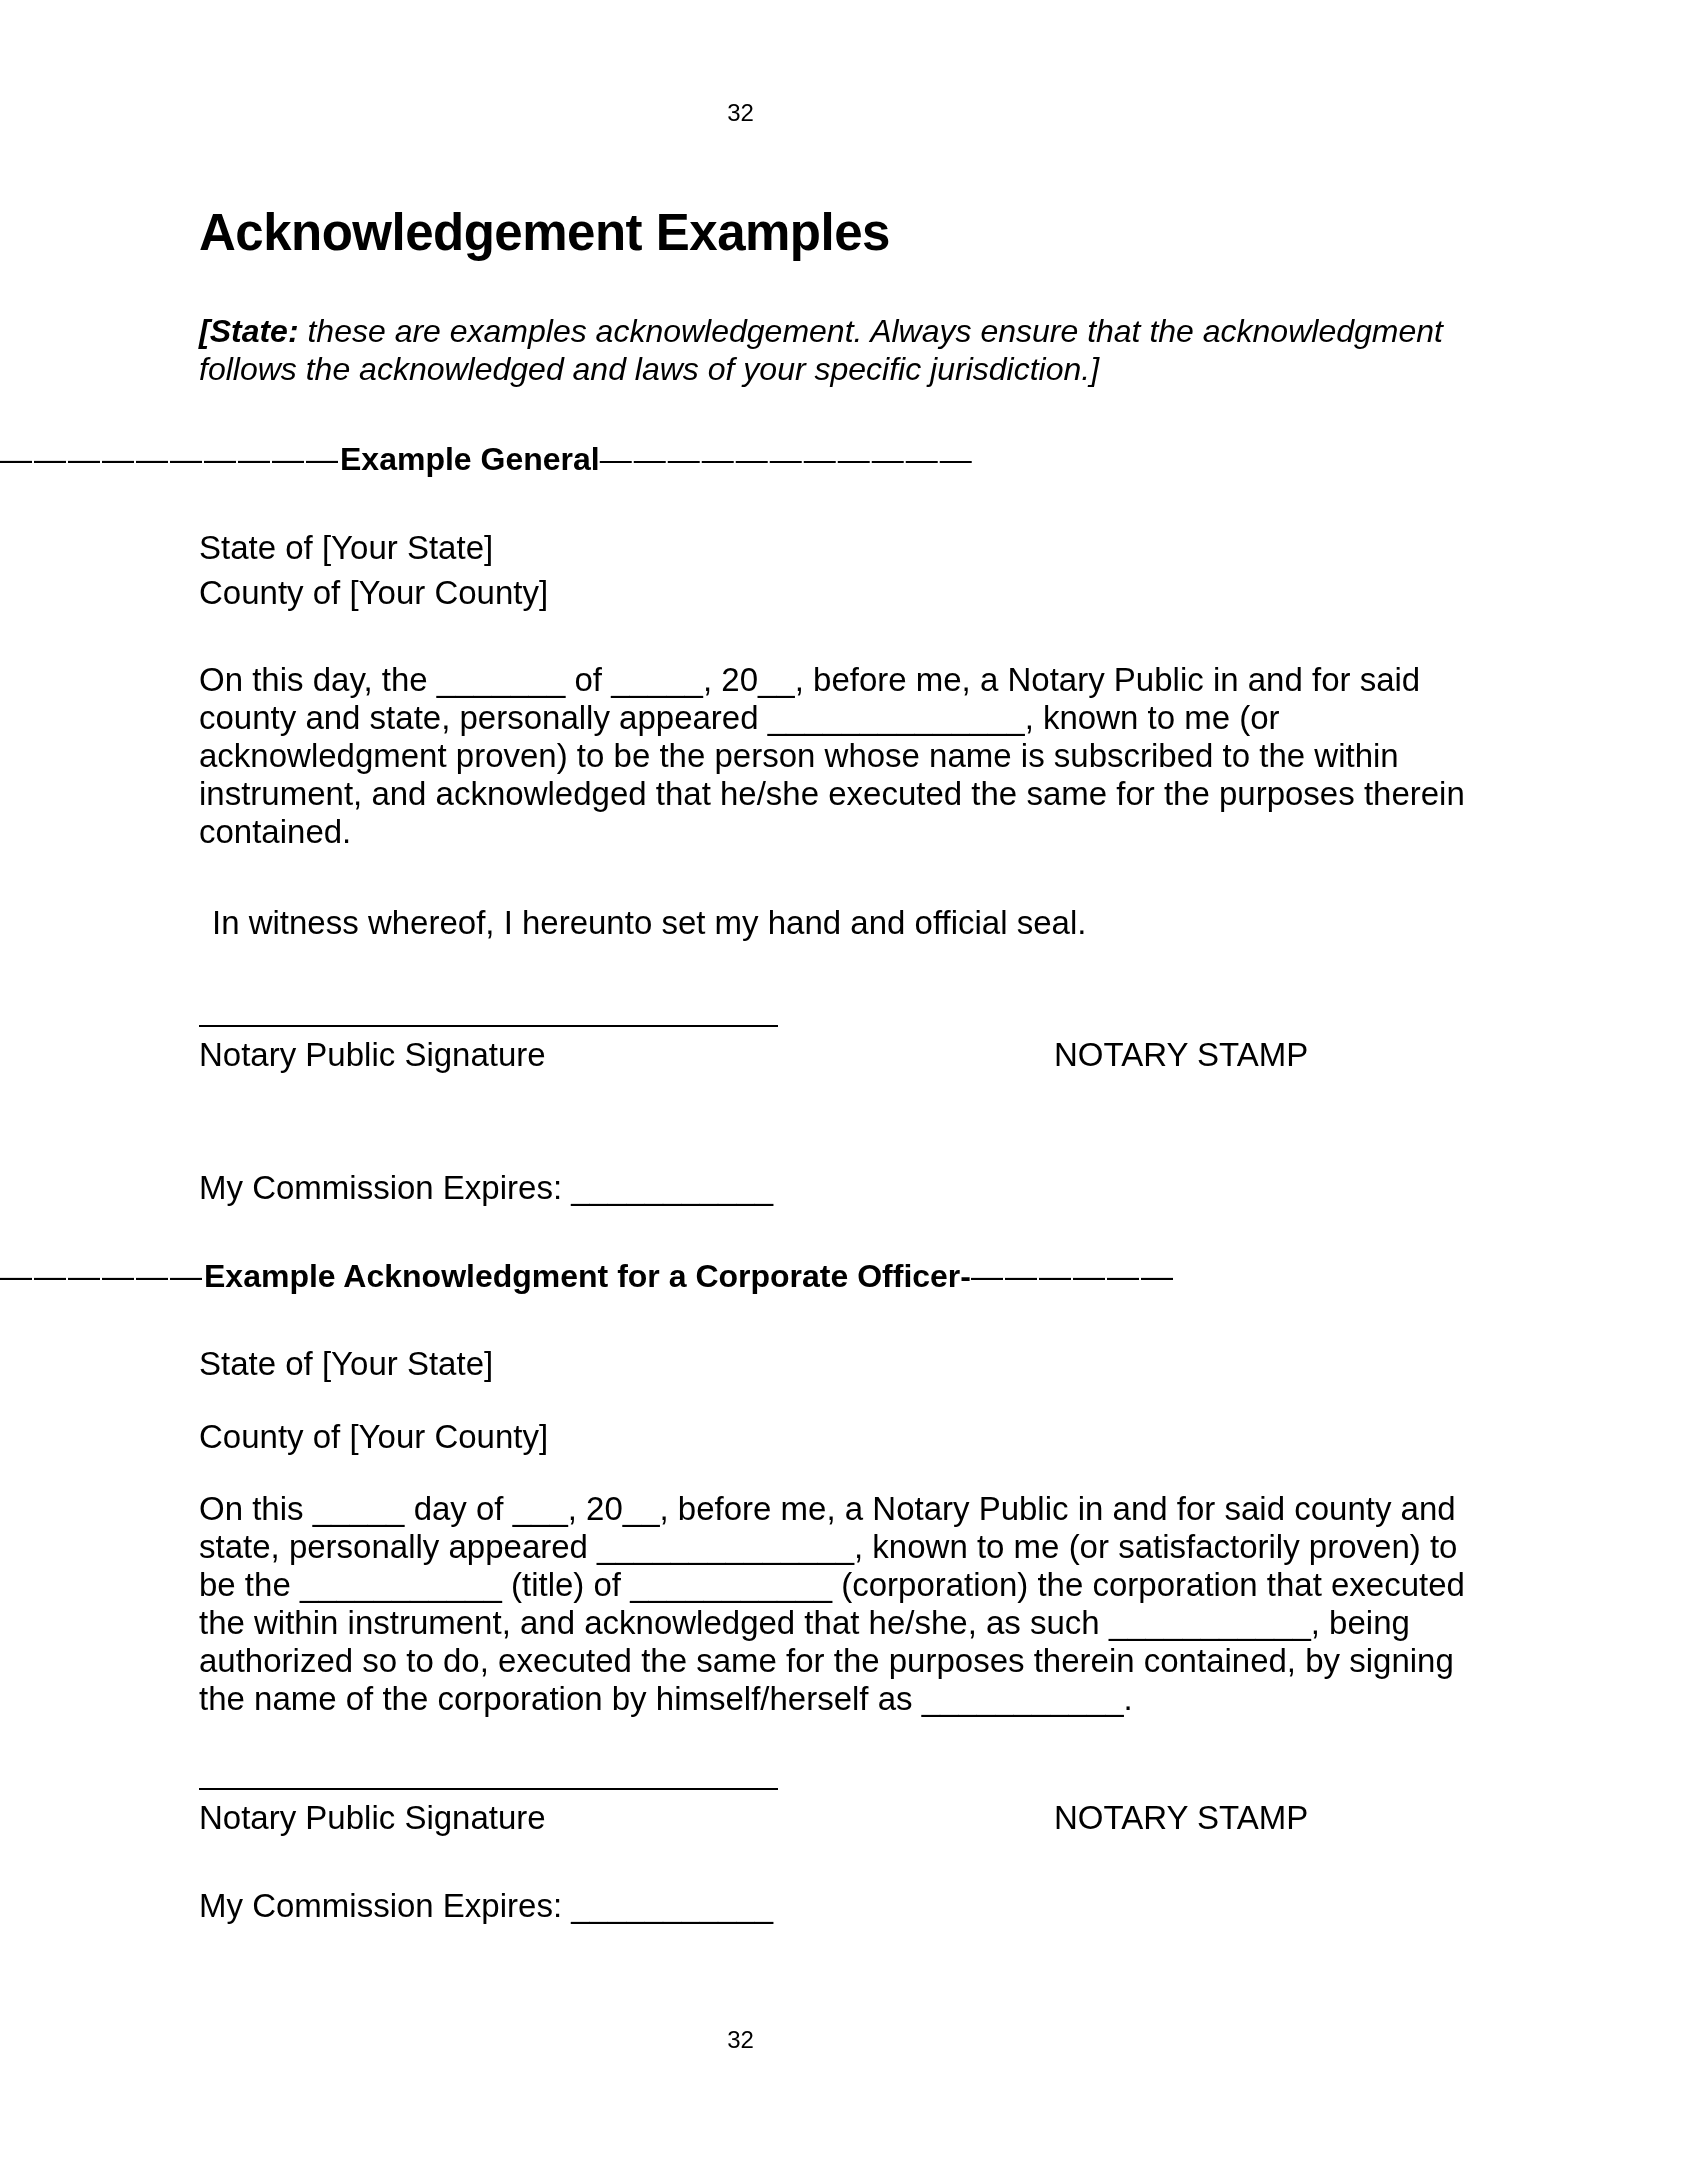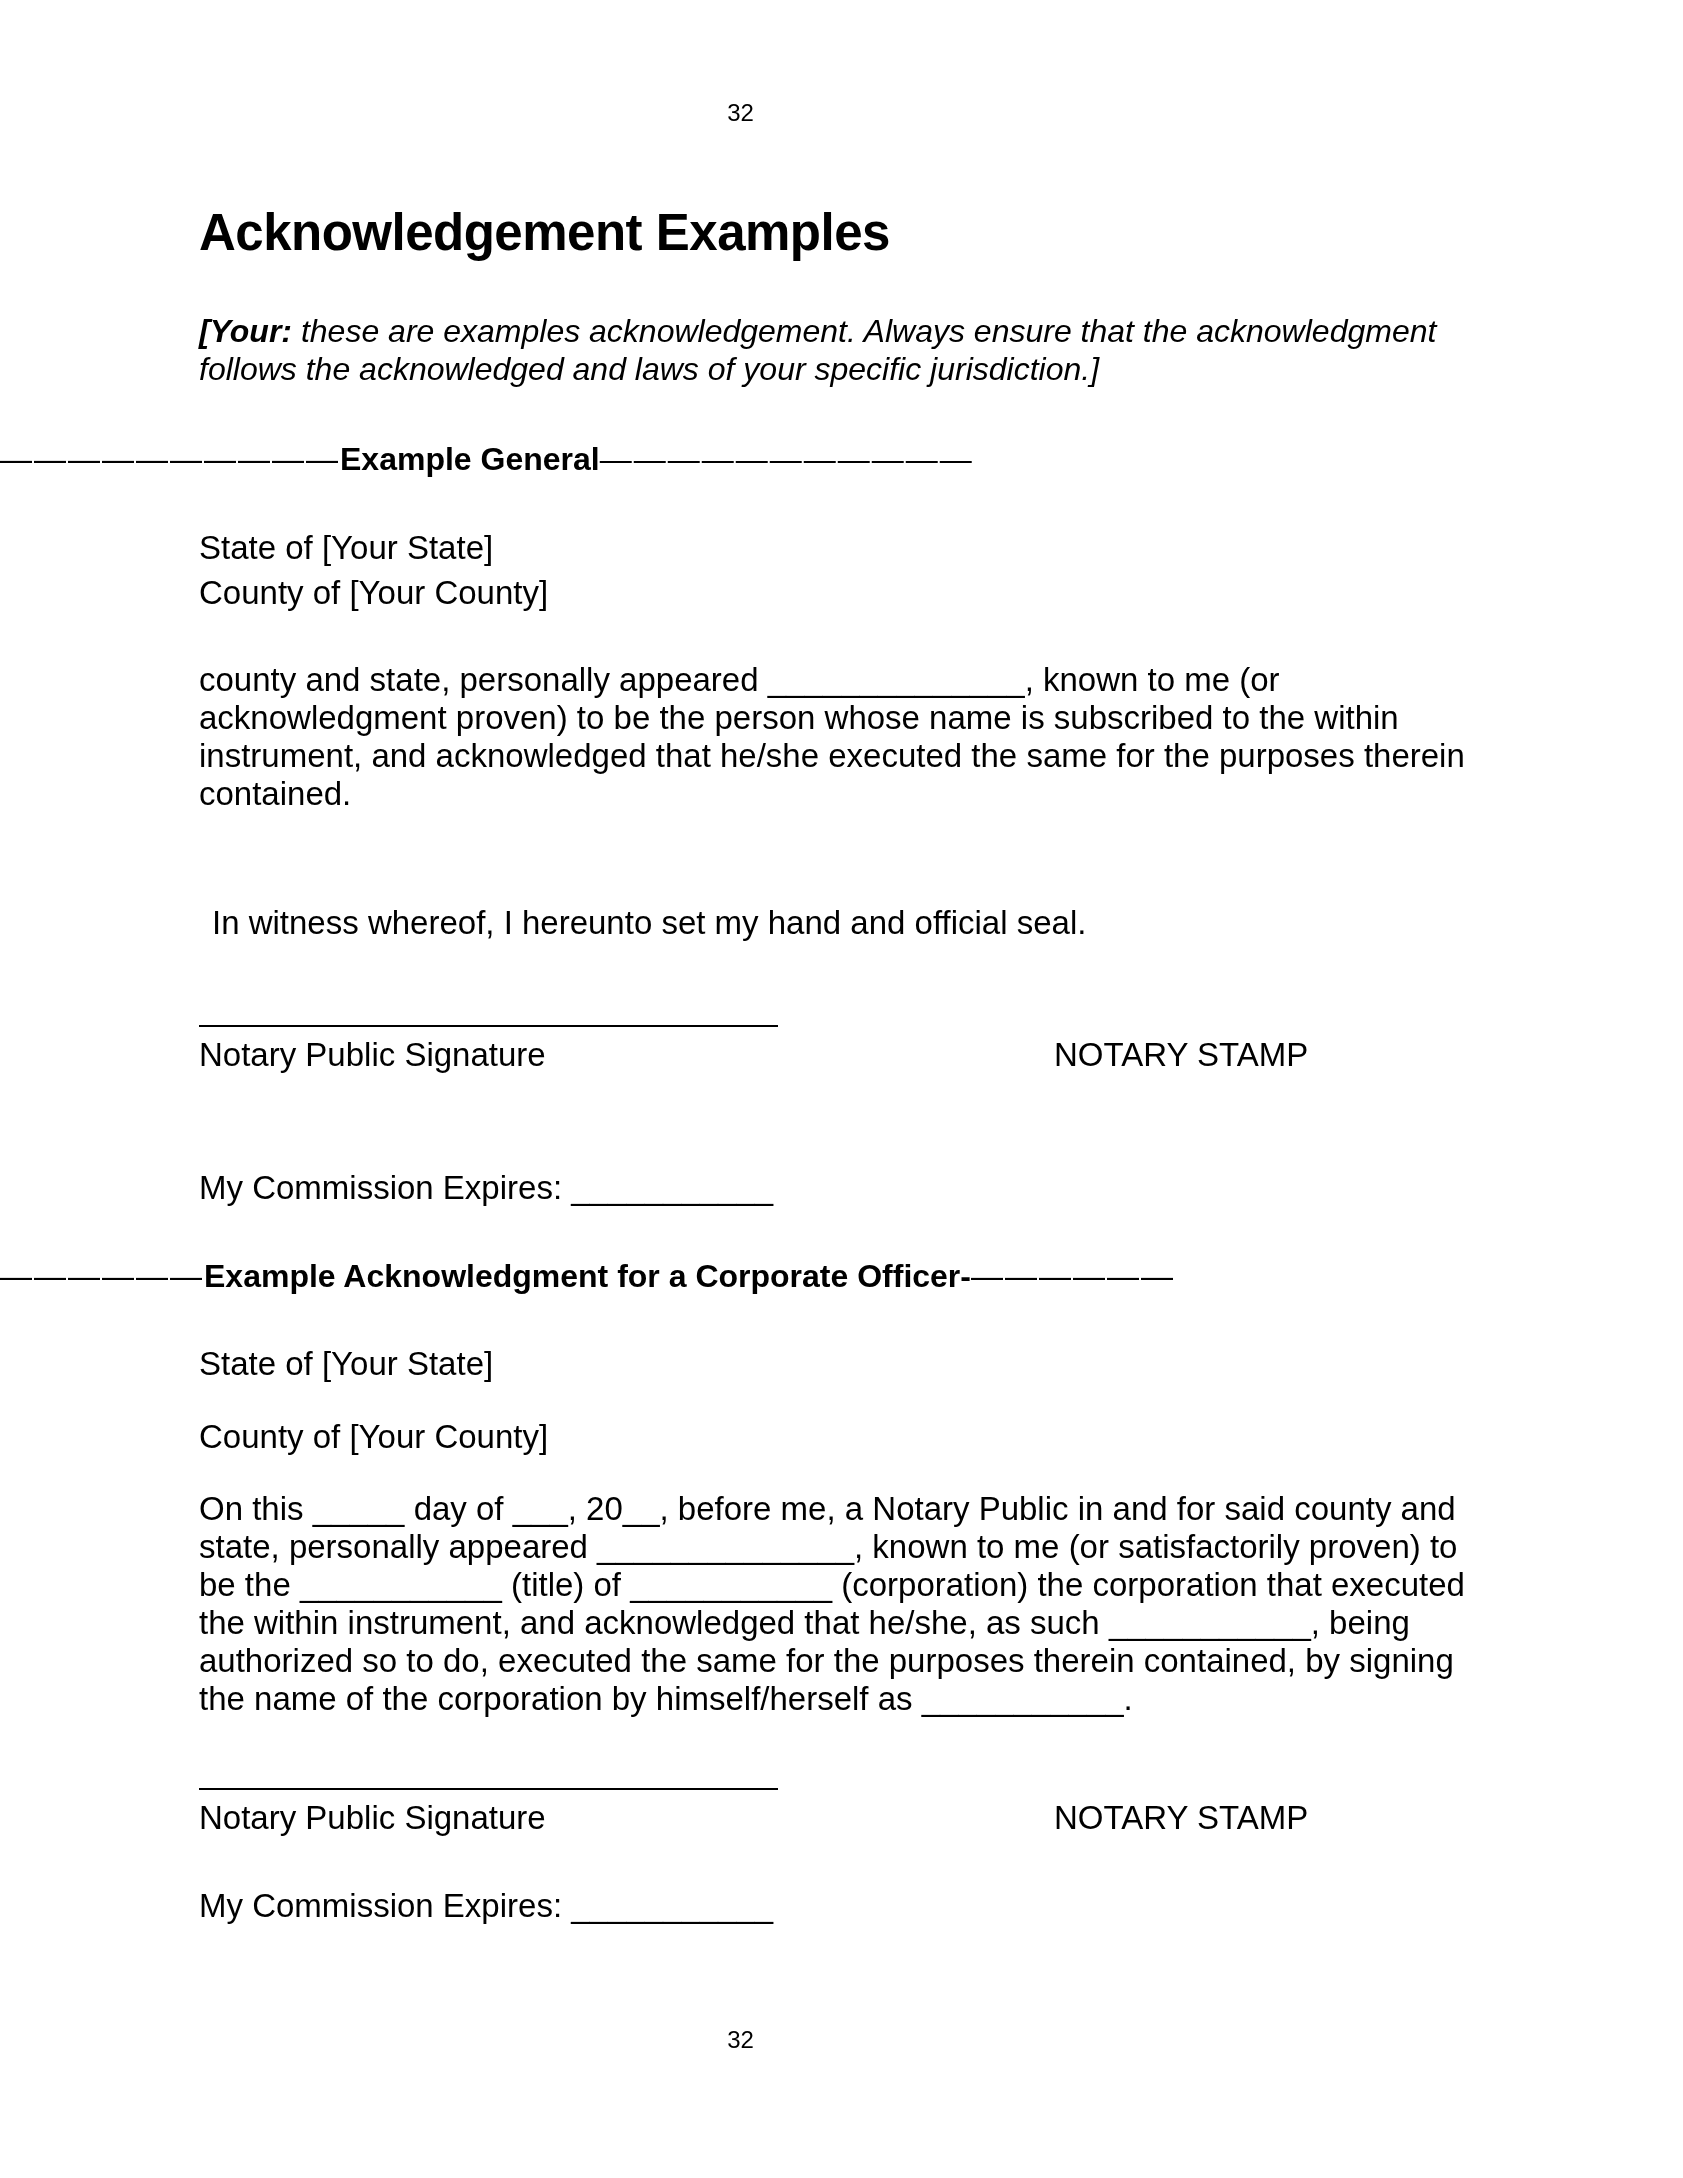--- a/index.html
+++ b/index.html
@@ -17,29 +17,30 @@
   .sigline { position: absolute; left: 199px; width: 579px; border-top: 2px solid #000; height: 0; }
   .stamp { left: 1054px; font-size: 33px; }
 </style>
 </head>
 <body>
 
 <div class="abs pagenum" style="top:99px;">32</div>
 
 <div class="abs title">Acknowledgement Examples</div>
 
-<div class="abs note" style="top:313px;"><b>[Your:</b><span> these are examples acknowledgement. Always ensure that the acknowledgment</span></div>
+<div class="abs note" style="top:313px;"><b>[State:</b><span> these are examples acknowledgement. Always ensure that the acknowledgment</span></div>
 <div class="abs note" style="top:351px;">follows the acknowledged and laws of your specific jurisdiction.]</div>
 
 <div class="abs sechead" style="top:441px;"><span class="dashes">——————————</span><span>Example General</span><span class="dashes">———————————</span></div>
 
 <div class="abs line" style="top:529px;">State of [Your State]</div>
 <div class="abs line" style="top:574px;">County of [Your County]</div>
 
 <div class="para" style="top:661px;">
+  <div>On this day, the _______ of _____, 20__, before me, a Notary Public in and for said</div>
   <div>county and state, personally appeared ______________, known to me (or</div>
   <div>acknowledgment proven) to be the person whose name is subscribed to the within</div>
   <div>instrument, and acknowledged that he/she executed the same for the purposes therein</div>
   <div>contained.</div>
 </div>
 
 <div class="abs line" style="top:904px;margin-left:13px;">In witness whereof, I hereunto set my hand and official seal.</div>
 
 <div class="sigline" style="top:1025px;"></div>
 <div class="abs line" style="top:1036px;">Notary Public Signature</div>

